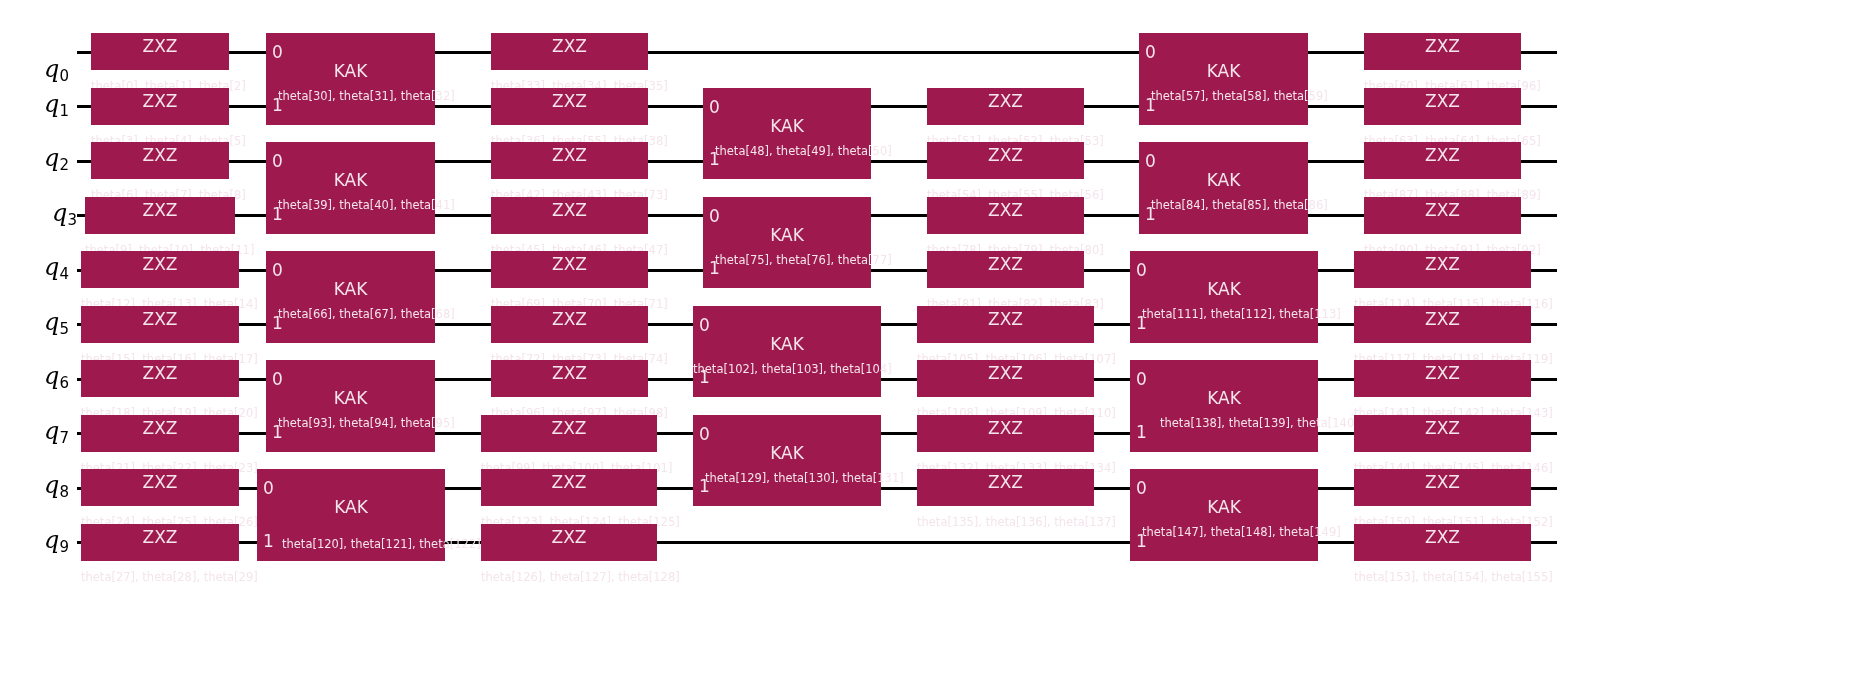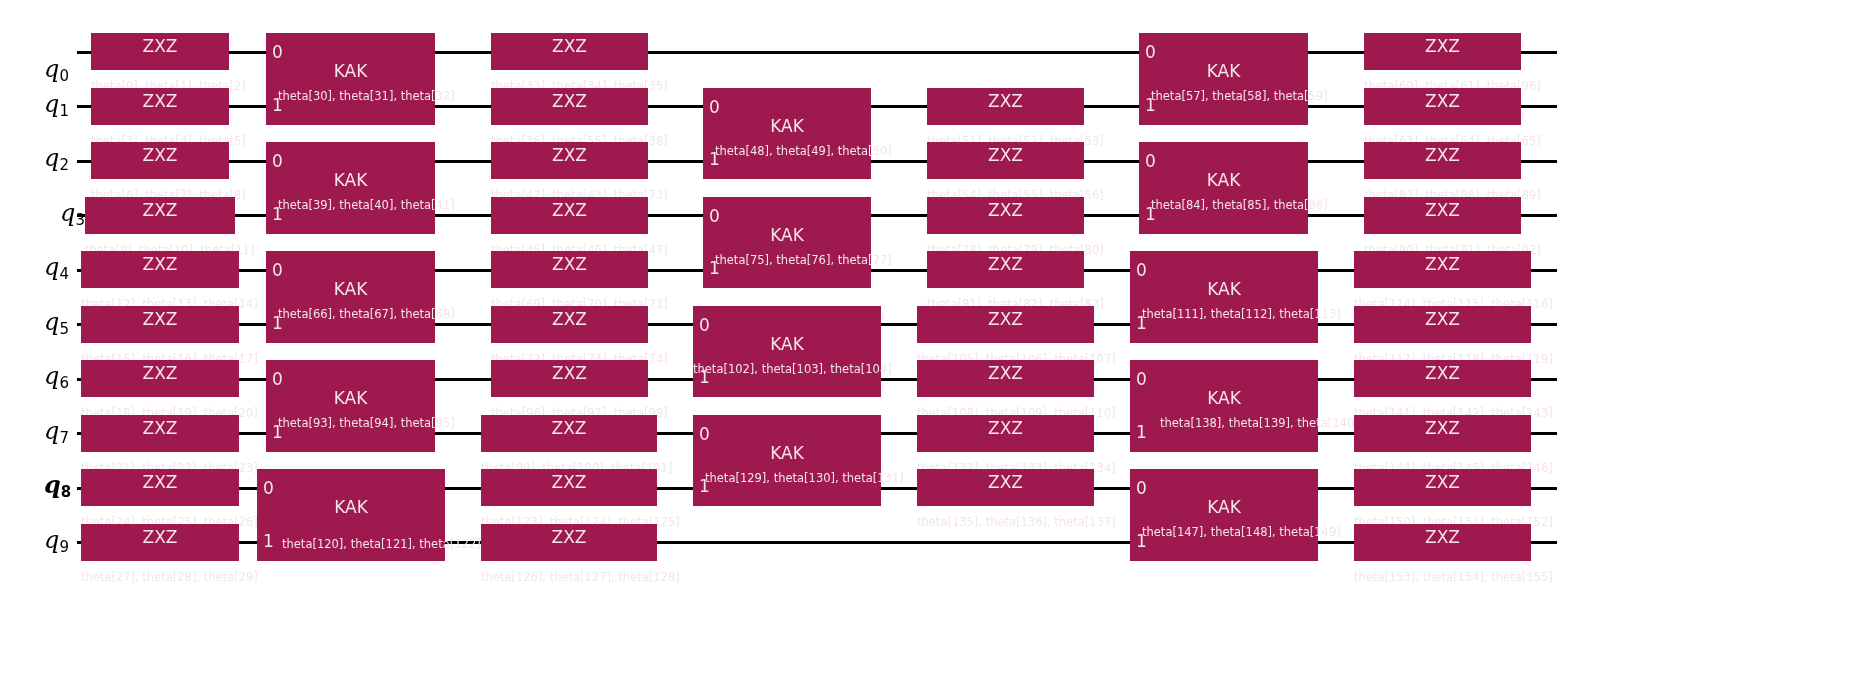--- a/index.html
+++ b/index.html
@@ -23,31 +23,31 @@
 <body>
 
 <div id="circuit">
     <div class="wire" style="left: 77px; width: 1480px; top: 50.5px;"></div>
     <div class="qlabel" style="left: 44px; top: 37px; margin-top: 20px;"><span>q</span><sub>0</sub></div>
     <div class="wire" style="left: 77px; width: 1480px; top: 105.05px;"></div>
     <div class="qlabel" style="left: 44px; top: 91.55px;"><span>q</span><sub>1</sub></div>
     <div class="wire" style="left: 77px; width: 1480px; top: 159.6px;"></div>
     <div class="qlabel" style="left: 44px; top: 146.1px;"><span>q</span><sub>2</sub></div>
     <div class="wire" style="left: 77px; width: 1480px; top: 214.15px;"></div>
-    <div class="qlabel" style="left: 60px; top: 200.65px;"><span>q</span><sub>3</sub></div>
+    <div class="qlabel" style="left: 52px; top: 200.65px;"><span>q</span><sub>3</sub></div>
     <div class="wire" style="left: 77px; width: 1480px; top: 268.7px;"></div>
     <div class="qlabel" style="left: 44px; top: 255.2px;"><span>q</span><sub>4</sub></div>
     <div class="wire" style="left: 77px; width: 1480px; top: 323.25px;"></div>
     <div class="qlabel" style="left: 44px; top: 309.75px;"><span>q</span><sub>5</sub></div>
     <div class="wire" style="left: 77px; width: 1480px; top: 377.8px;"></div>
     <div class="qlabel" style="left: 44px; top: 364.3px;"><span>q</span><sub>6</sub></div>
     <div class="wire" style="left: 77px; width: 1480px; top: 432.35px;"></div>
     <div class="qlabel" style="left: 44px; top: 418.85px;"><span>q</span><sub>7</sub></div>
     <div class="wire" style="left: 77px; width: 1480px; top: 486.9px;"></div>
-    <div class="qlabel" style="left: 44px; top: 473.4px; font-weight: bold;"><span>q</span><sub>8</sub></div>
+    <div class="qlabel" style="left: 44px; top: 473.4px;"><span>q</span><sub>8</sub></div>
     <div class="wire" style="left: 77px; width: 1480px; top: 541.45px;"></div>
     <div class="qlabel" style="left: 44px; top: 527.95px;"><span>q</span><sub>9</sub></div>
     <div class="gate zxz" style="left: 91px; width: 138px; top: 33px; height: 37px; background: rgb(158, 26, 78); color: rgb(244, 228, 236);">
       <div class="gname">ZXZ</div>
       <div class="gparams">theta[0], theta[1], theta[2]</div>
     </div>
     <div class="gate zxz" style="left: 91px; width: 138px; top: 87.55px; height: 37px; background: rgb(158, 26, 78); color: rgb(244, 228, 236);">
       <div class="gname">ZXZ</div>
       <div class="gparams">theta[3], theta[4], theta[5]</div>
     </div>

